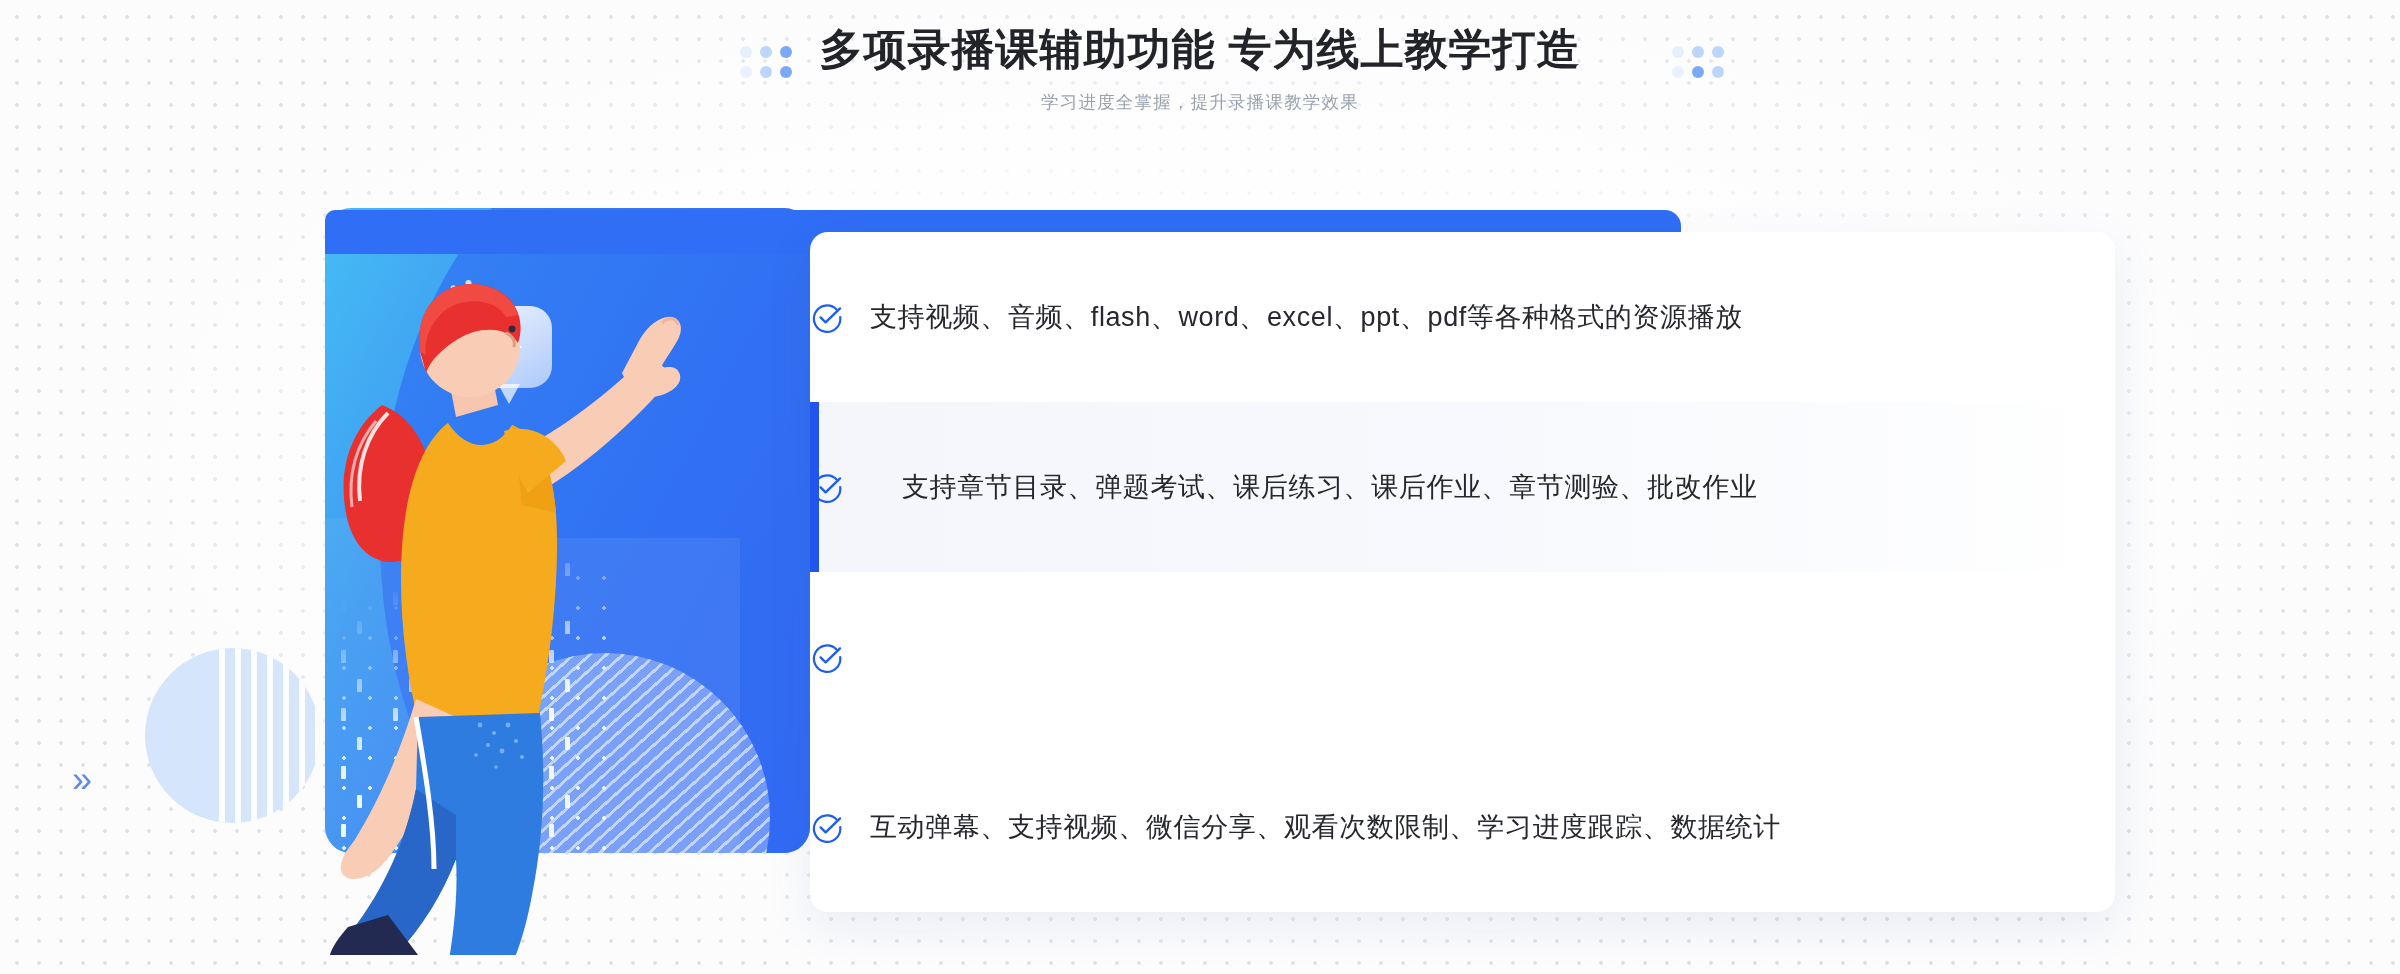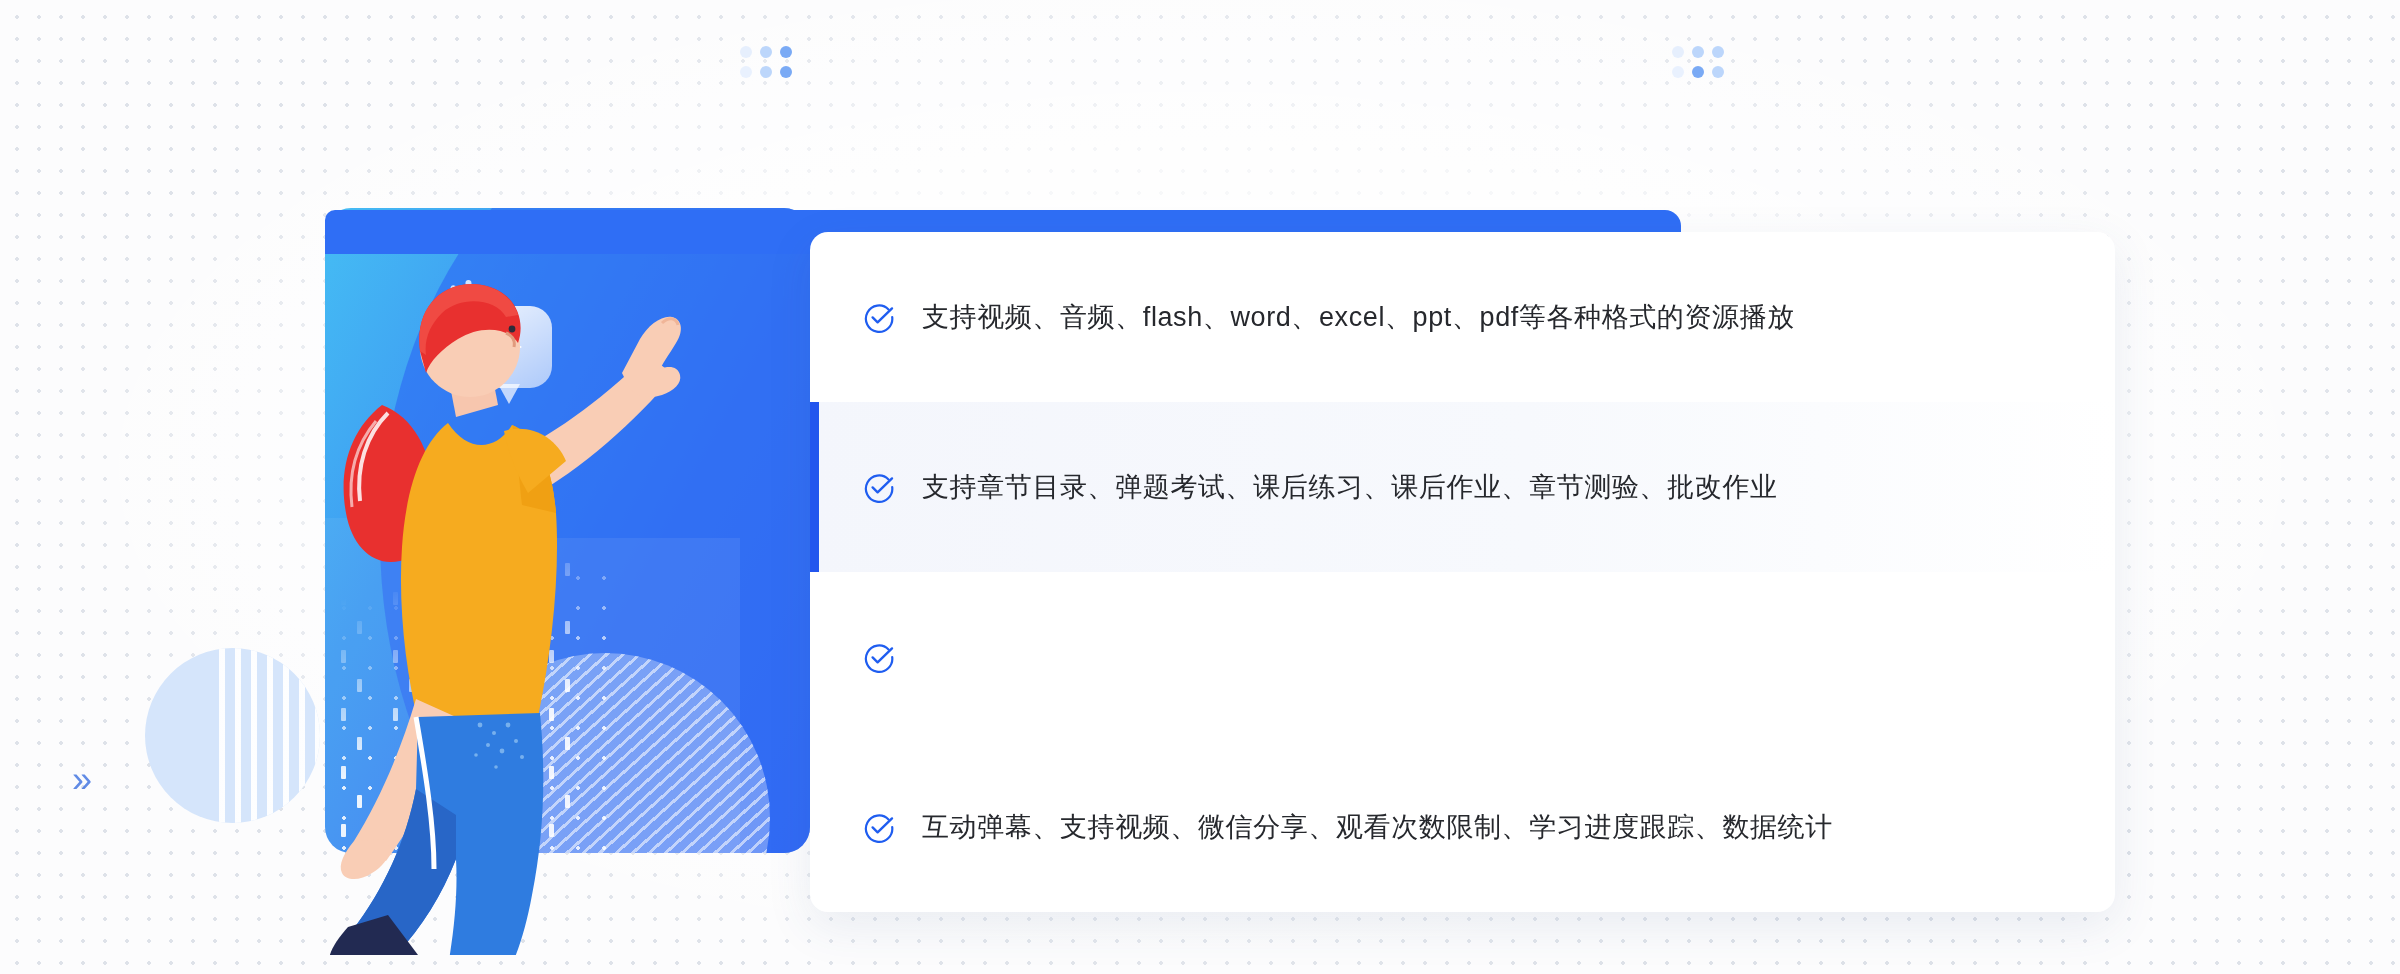--- a/index.html
+++ b/index.html
@@ -275,25 +275,25 @@
   }
   .feature-list {
     position: relative;
     height: 100%;
   }
   .feature-row {
     position: relative;
     height: 170px;
     display: flex;
     align-items: center;
-    padding-left: 52px;
     box-sizing: border-box;
   }
   .feature-row.active {
     background: linear-gradient(90deg, #f4f6fc 0%, #f7f9fd 55%, #ffffff 100%);
+    gap: 32px;
   }
   .feature-row.active::before {
     content: "";
     position: absolute;
     left: 0;
     top: 0;
     bottom: 0;
     width: 9px;
     background: #2255ee;
   }
@@ -329,20 +329,24 @@
   </div>
   <div class="deco-dots right">
     <i class="d1"></i>
       <i class="d2"></i>
       <i class="d2"></i>
     <i class="d4"></i>
       <i class="d3"></i>
       <i class="d2"></i>
   </div>
 
+  <div class="header">
+    <h1 class="title">多项录播课辅助功能 专为线上教学打造</h1>
+    <p class="subtitle">学习进度全掌握，提升录播课教学效果</p>
+  </div>
 
   <div class="circle-stripes"></div>
   <div class="chev-right-big">»</div>
 
   <div class="illus-panel">
     <div class="big-arc"></div>
     <div class="soft-rect-a"></div>
     <div class="soft-rect-b"></div>
     <div class="stripe-circle"></div>
     <div class="dash-field">

